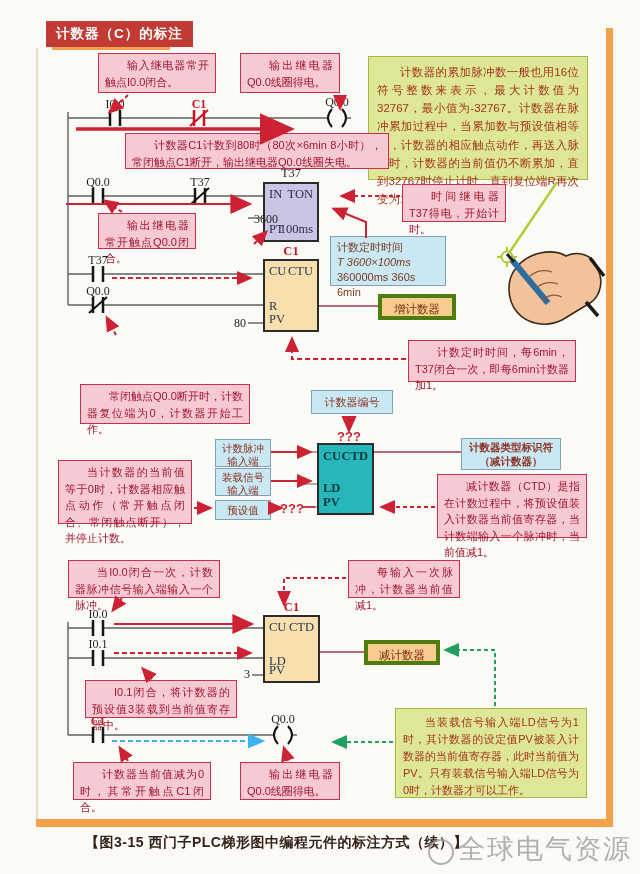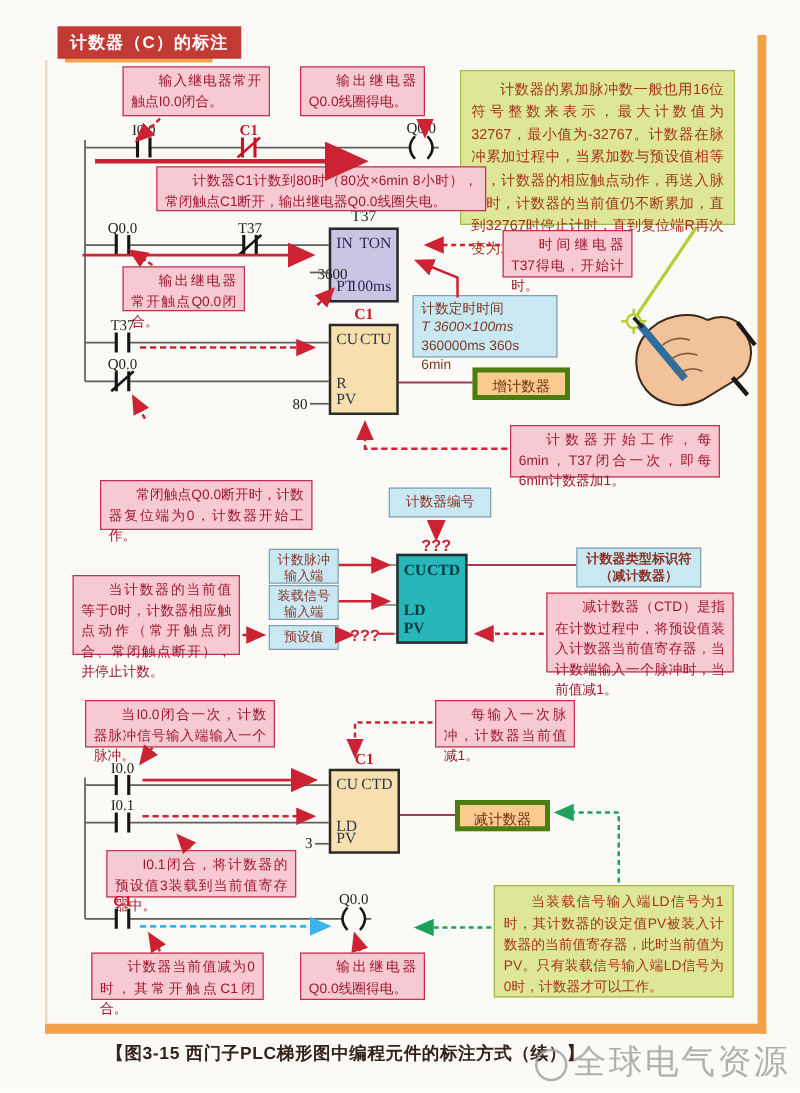--- a/index.html
+++ b/index.html
@@ -55,21 +55,21 @@
   <div class="box pink indent" style="left:125px;top:133px;width:264px;height:36px;">计数器C1计数到80时（80次×6min 8小时），常闭触点C1断开，输出继电器Q0.0线圈失电。</div>
   <div class="box pink indent" style="left:98px;top:213px;width:98px;height:36px;">输出继电器常开触点Q0.0闭合。</div>
   <div class="box pink indent" style="left:402px;top:184px;width:104px;height:38px;">时间继电器T37得电，开始计时。</div>
   <div class="box blue" style="left:330px;top:236px;width:116px;height:50px;line-height:1.35;color:#7a3a22;">
     <div>计数定时时间</div>
     <div style="font-style:italic;">T 3600×100ms</div>
     <div>360000ms 360s 6min</div>
   </div>
   <div class="box pink indent" style="left:80px;top:336px;width:170px;height:40px;margin-top:48px;">常闭触点Q0.0断开时，计数器复位端为0，计数器开始工作。</div>
   <div class="olabel" style="left:378px;top:294px;width:78px;height:26px;">增计数器</div>
-  <div class="box pink indent" style="left:408px;top:340px;width:168px;height:42px;">计数器开始工作，每6min，T37闭合一次，即每6min计数器加1。</div>
+  <div class="box pink indent" style="left:408px;top:340px;width:168px;height:42px;">计数定时时间，每6min，T37闭合一次，即每6min计数器加1。</div>
 
   <div class="box blue ctr" style="left:311px;top:390px;width:82px;height:24px;padding:3px 2px;">计数器编号</div>
   <div class="box blue ctr" style="left:215px;top:439px;width:56px;height:28px;padding:2px 3px;font-size:10.5px;line-height:1.2;">计数脉冲输入端</div>
   <div class="box blue ctr" style="left:215px;top:468px;width:56px;height:28px;padding:2px 3px;font-size:10.5px;line-height:1.2;">装载信号输入端</div>
   <div class="box blue ctr" style="left:215px;top:500px;width:56px;height:20px;padding:2px 3px;font-size:10.5px;">预设值</div>
   <div class="box blue ctr" style="left:461px;top:438px;width:100px;height:32px;padding:2px 3px;font-size:10.5px;line-height:1.3;font-weight:bold;">
     <div>计数器类型标识符</div>
     <div>（减计数器）</div>
   </div>
   <div class="box pink indent" style="left:437px;top:474px;width:150px;height:64px;">减计数器（CTD）是指在计数过程中，将预设值装入计数器当前值寄存器，当计数端输入一个脉冲时，当前值减1。</div>

